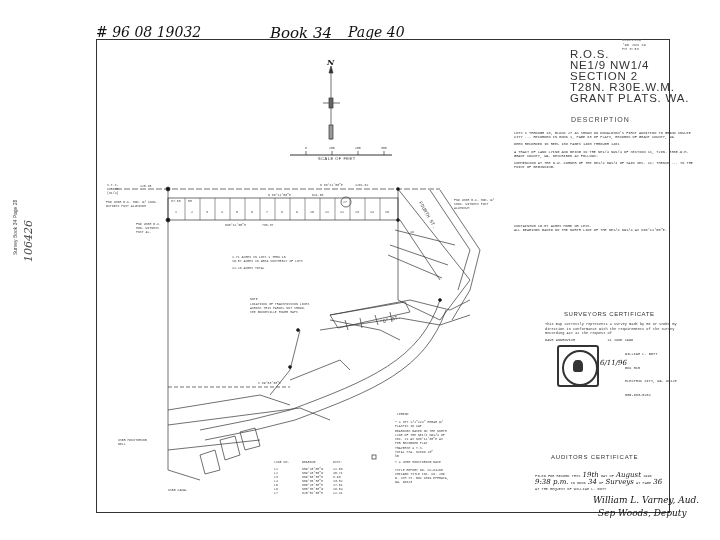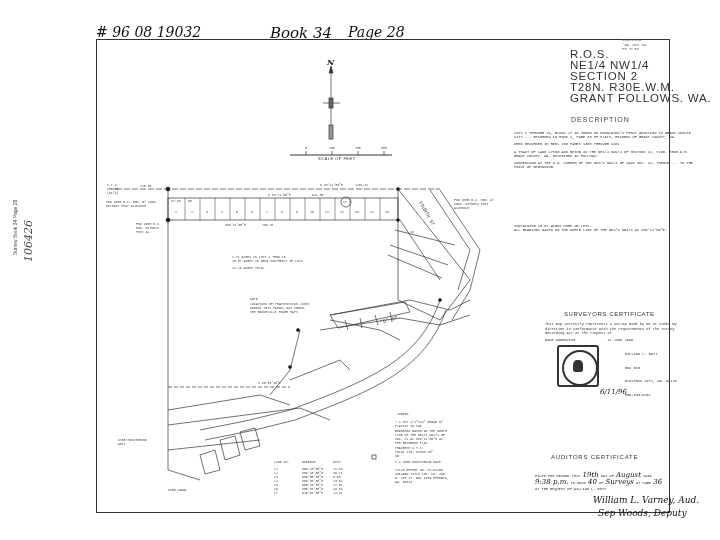--- a/index.html
+++ b/index.html
@@ -27,21 +27,21 @@
   .stamp{position:absolute;left:622px;top:38px;font-family:"Liberation Mono",monospace;font-size:4px;line-height:4.5px;color:#555;white-space:pre;}
   .scale-label{position:absolute;left:318px;top:156px;font-size:4px;color:#333;letter-spacing:0.5px;}
   .north{position:absolute;left:327px;top:57px;font-family:"DejaVu Serif",serif;font-style:italic;font-weight:bold;font-size:8px;}
   svg{position:absolute;left:0;top:0;}
 </style>
 </head>
 <body>
 
 <div class="hand" style="left:96px;top:24px;font-size:14px;"># 96 08 19032</div>
 <div class="hand" style="left:270px;top:24px;font-size:15px;">Book 34</div>
-<div class="hand" style="left:348px;top:24px;font-size:14px;">Page 28</div>
+<div class="hand" style="left:348px;top:24px;font-size:14px;">Page 40</div>
 
 <div class="side-label">Survey Book 34 Page 28</div>
 <div class="side-num">106426</div>
 
 <div class="sheet"></div>
 
 <div class="stamp">RECEIVED
 '96 JUN 19
 PM 3:38</div>
 
@@ -211,24 +211,24 @@
   <div class="tiny" style="left:274px;top:487px;"><span>L6</span></div>
   <div class="tiny" style="left:302px;top:487px;"><span>N00°38'30"W</span></div>
   <div class="tiny" style="left:333px;top:487px;"><span>18.04</span></div>
   <div class="tiny" style="left:274px;top:491px;"><span>L7</span></div>
   <div class="tiny" style="left:302px;top:491px;"><span>N20°01'30"E</span></div>
   <div class="tiny" style="left:333px;top:491px;"><span>22.41</span></div>
 </div>
 
 <div class="title-block">
   <div>R.O.S.</div>
-  <div>NE1/4 NW1/4</div>
+  <div>NE1/9 NW1/4</div>
   <div>SECTION 2</div>
   <div>T28N. R30E.W.M.</div>
-  <div>GRANT FOLLOWS. WA.</div>
+  <div>GRANT PLATS. WA.</div>
 </div>
 
 <div class="desc-head">DESCRIPTION</div>
 <div class="desc-text">
   <p>LOTS 1 THROUGH 16, BLOCK 27 AS SHOWN ON DONALDSON'S FIRST ADDITION TO GRAND COULEE CITY ... RECORDED IN BOOK 1, PAGE 83 OF PLATS, RECORDS OF GRANT COUNTY, WA.</p>
   <p>DEED RECORDED IN REEL 108 PAGES 1460 THROUGH 1461</p>
   <p>A TRACT OF LAND LYING AND BEING IN THE NE1/4 NW1/4 OF SECTION 11, T28N. R30E.W.M. GRANT COUNTY, WA. DESCRIBED AS FOLLOWS:</p>
   <p style="height:60px;overflow:hidden;">COMMENCING AT THE N.W. CORNER OF THE NE1/4 NW1/4 OF SAID SEC. 11; THENCE ... TO THE POINT OF BEGINNING.</p>
   <p style="white-space:pre-line;">CONTAINING 10.57 ACRES MORE OR LESS.
 ALL BEARINGS BASED ON THE NORTH LINE OF THE NE1/4 NW1/4 AS N88°11'00"E.</p>
@@ -239,41 +239,41 @@
   <div>This map correctly represents a survey made by me or under my direction in conformance with the requirements of the Survey Recording Act at the request of</div>
   <div style="margin-top:2px;">
     <span>DAVE ANDROVICH</span>
     <span style="margin-left:30px;">11   JUNE        1996</span>
   </div>
 </div>
 <div class="seal">
   <div class="ring"></div>
   <div class="face"></div>
 </div>
-<div class="sig" style="left:600px;top:388px;font-size:7px;">6/11/96</div>
+<div class="sig" style="left:600px;top:359px;font-size:7px;">6/11/96</div>
 <div class="surveyor-addr">
   <div>WILLIAM L. BOTT</div>
   <div>BOX 515</div>
   <div>ELECTRIC CITY, WA. 99123</div>
   <div>509-633-0262</div>
 </div>
 
 <div class="aud-head">AUDITORS CERTIFICATE</div>
 <div class="aud-body">
   <div>
     <span>FILED FOR RECORD THIS</span>
     <span class="fill">19th</span>
     <span>DAY OF</span>
     <span class="fill">August</span>
     <span>1996</span>
   </div>
   <div>
     <span class="fill">9:38 p.m.</span>
     <span>IN BOOK</span>
-    <span class="fill">40</span>
+    <span class="fill">34</span>
     <span>OF</span>
     <span class="fill">Surveys</span>
     <span>AT PAGE</span>
     <span class="fill">36</span>
   </div>
   <div>
     <span>AT THE REQUEST OF</span>
     <span>WILLIAM L. BOTT</span>
   </div>
 </div>

